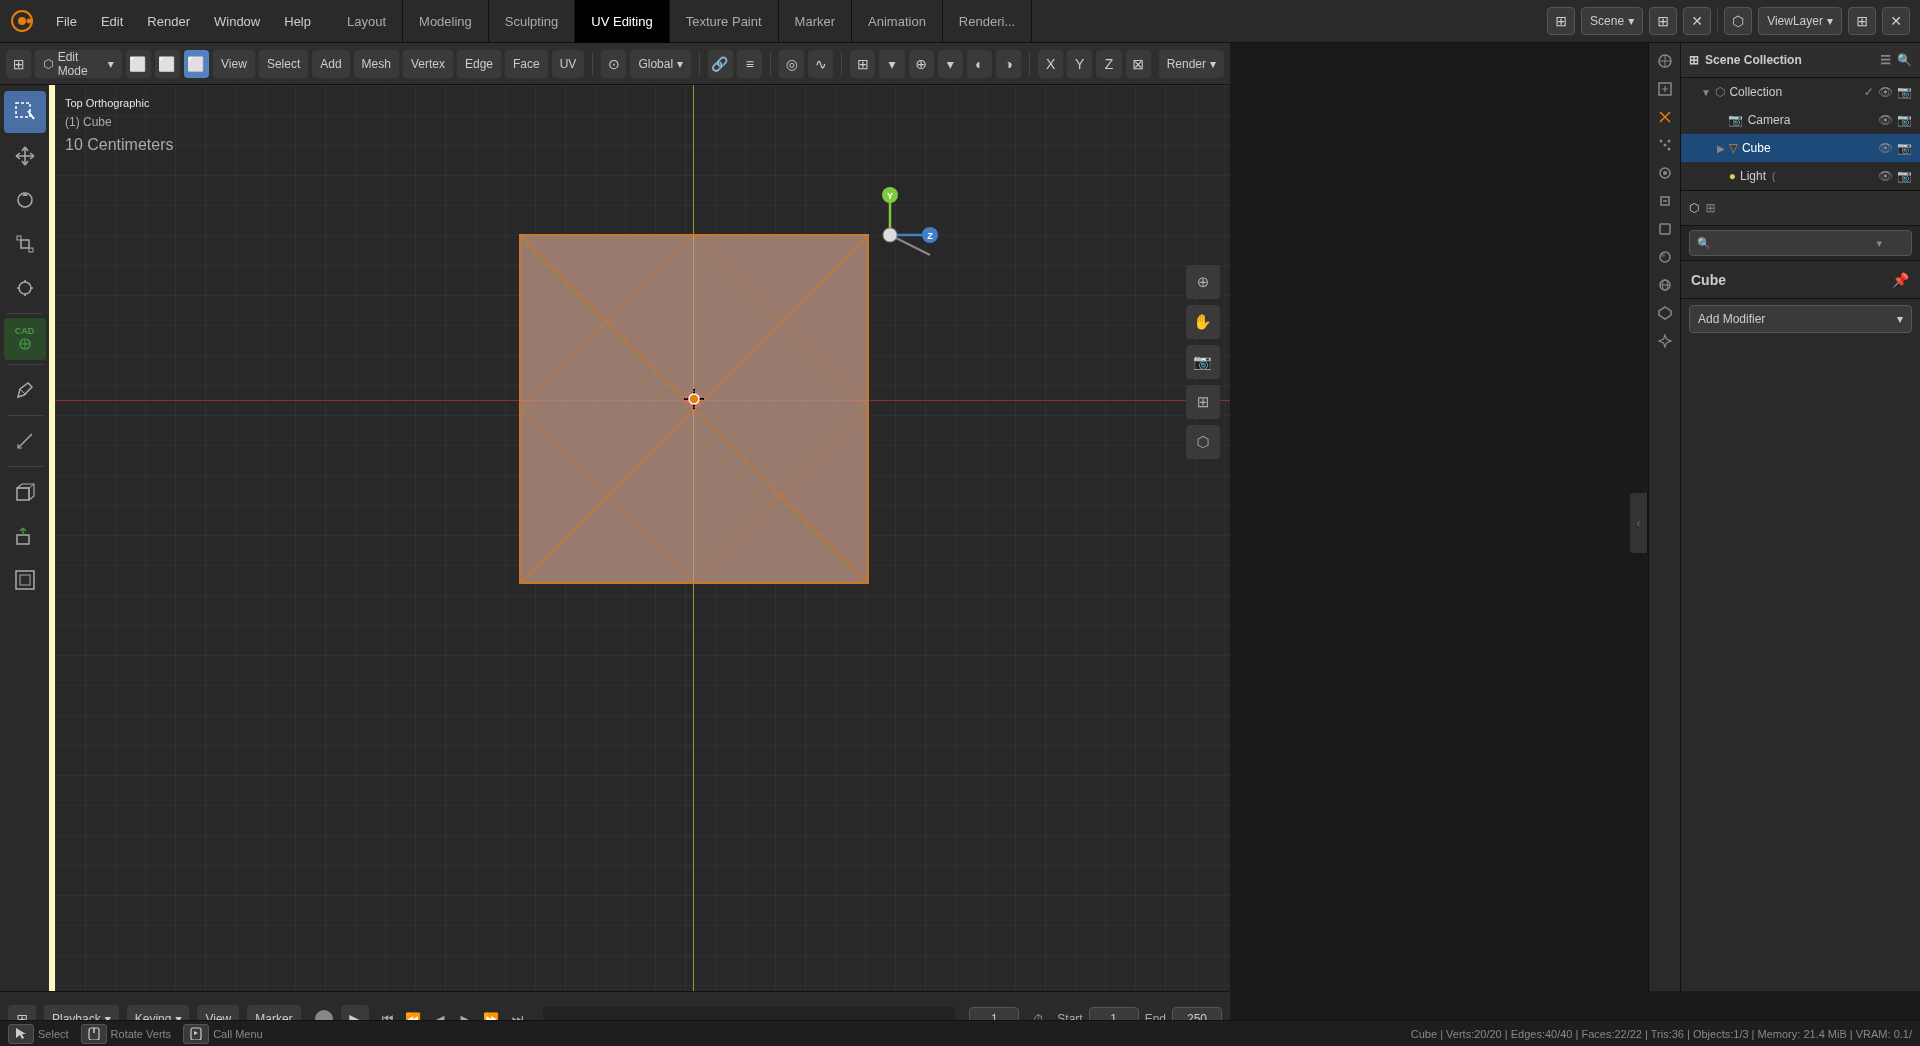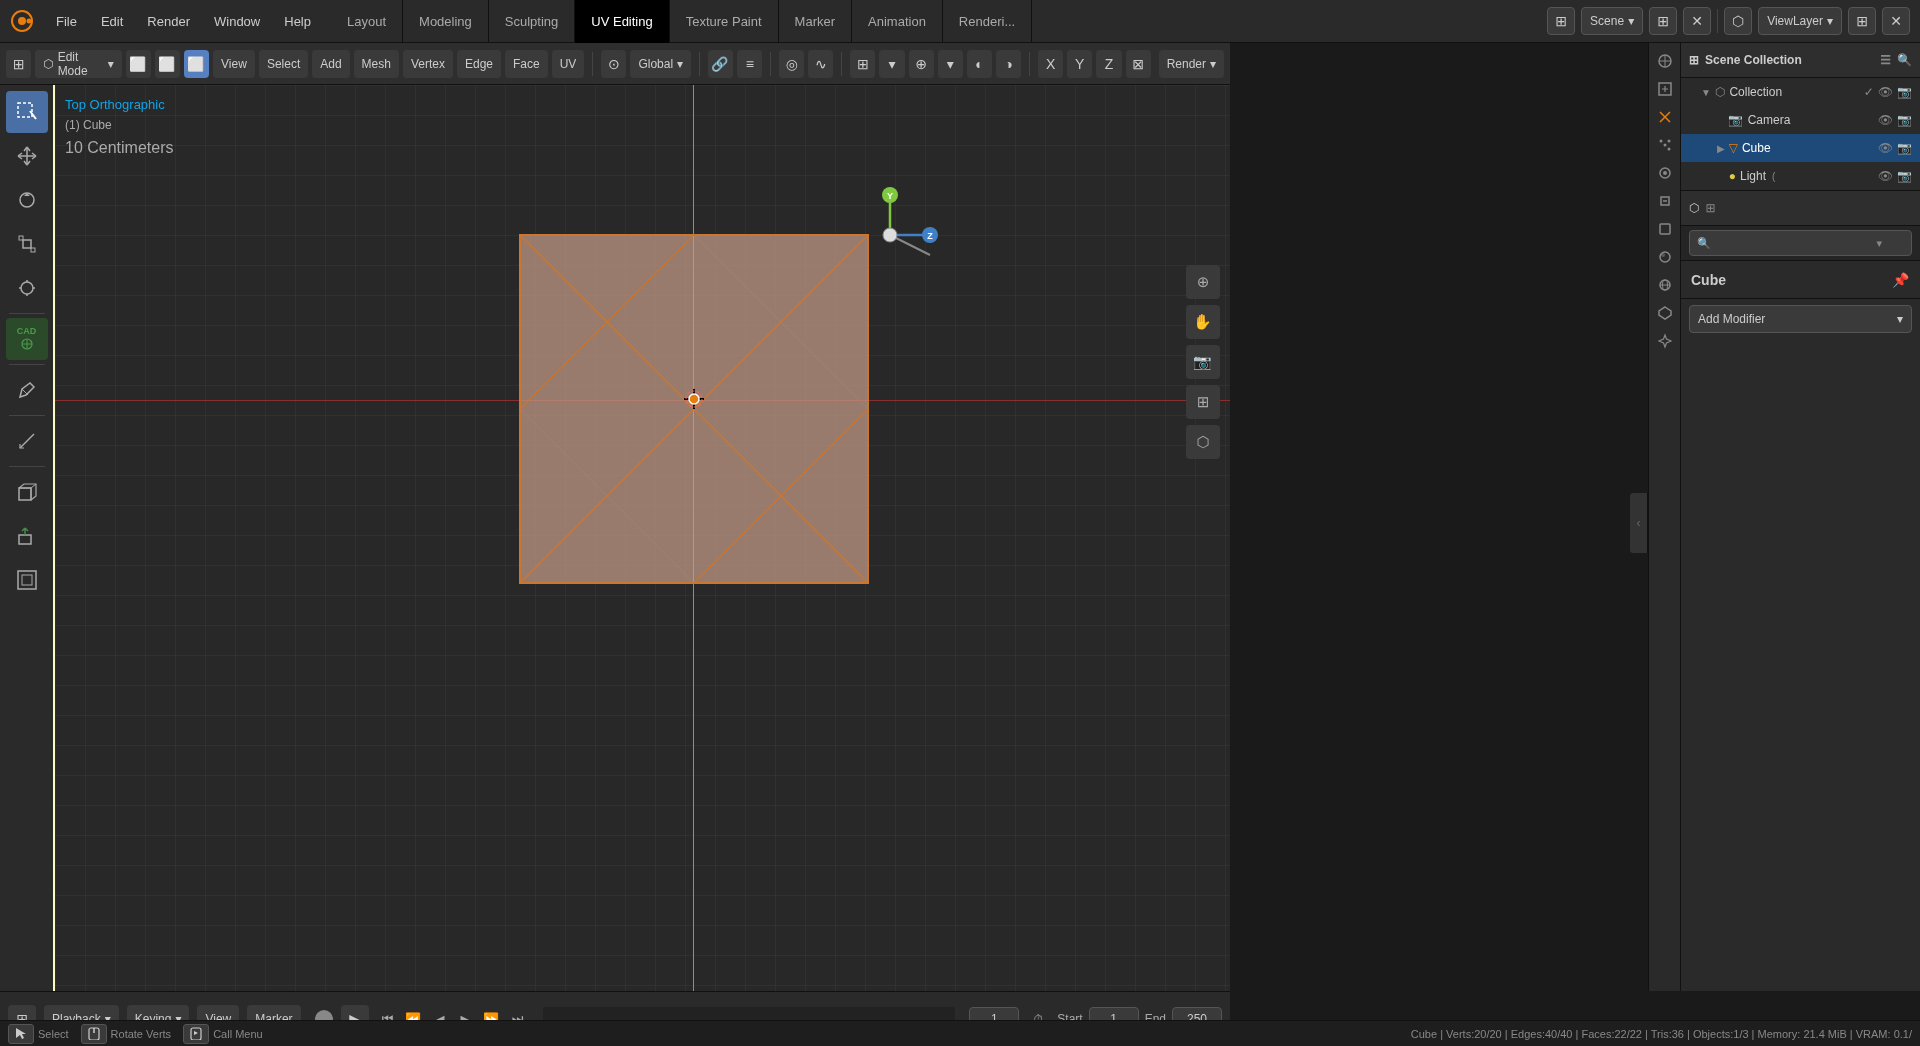--- a/index.html
+++ b/index.html
@@ -134,21 +134,21 @@
     }
     .toolbar-icon-btn.active { background: #5680c2; }
 
     
     .left-toolbar {
       position: absolute;
       top: 85px; left: 0;
       width: 55px;
       bottom: 55px;
       background: #2a2a2a;
-      border-right: 2px solid #fef9c3;
+      border-right: 6px solid #fef9c3;
       display: flex;
       flex-direction: column;
       align-items: center;
       padding: 6px 0;
       gap: 2px;
       z-index: 80;
     }
     .left-tool-btn {
       width: 42px; height: 42px;
       display: flex; align-items: center; justify-content: center;
@@ -697,21 +697,21 @@
     <line x1="465" y1="324" x2="639" y2="498" stroke="#c87832" stroke-width="1"></line>
     <line x1="813" y1="324" x2="639" y2="498" stroke="#c87832" stroke-width="1"></line>
 
     <line x1="629" y1="314" x2="649" y2="314" stroke="#000" stroke-width="2"></line>
     <line x1="639" y1="304" x2="639" y2="324" stroke="#000" stroke-width="2"></line>
     <circle cx="639" cy="314" r="5" fill="#e87d0d" stroke="#fff" stroke-width="1.5"></circle>
     <circle cx="639" cy="314" r="8" fill="none" stroke="rgba(255,100,100,0.7)" stroke-width="1.5" stroke-dasharray="3 2"></circle>
   </svg>
 
   <div class="viewport-info">
-    <div style="color:#0ea5e9;font-size:13px;">Top Orthographic</div>
+    <div style="color:#e5e5e5;font-size:11px;">Top Orthographic</div>
     <div style="color:#aaa;font-size:12px;">(1) Cube</div>
     <div style="color:#aaa;font-size:16px;">10 Centimeters</div>
   </div>
 
   <div class="gizmo-container">
     <svg width="100" height="100" viewBox="0 0 100 100">
 
       <line x1="50" y1="50" x2="50" y2="10" stroke="#80c840" stroke-width="2.5"></line>
       <circle cx="50" cy="10" r="8" fill="#80c840"></circle>
       <text x="50" y="14" text-anchor="middle" fill="white" font-size="9" font-weight="bold">Y</text>

